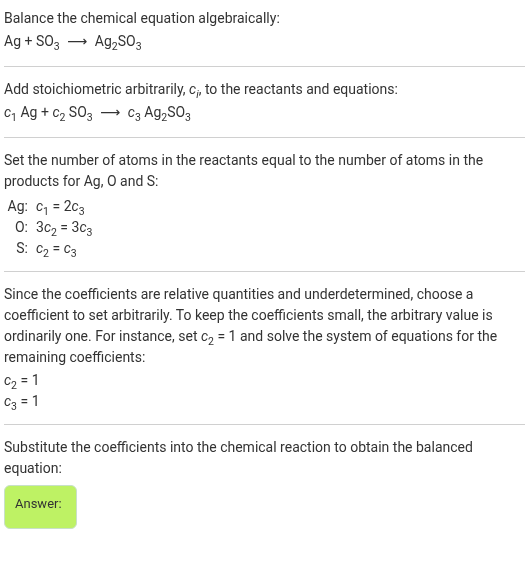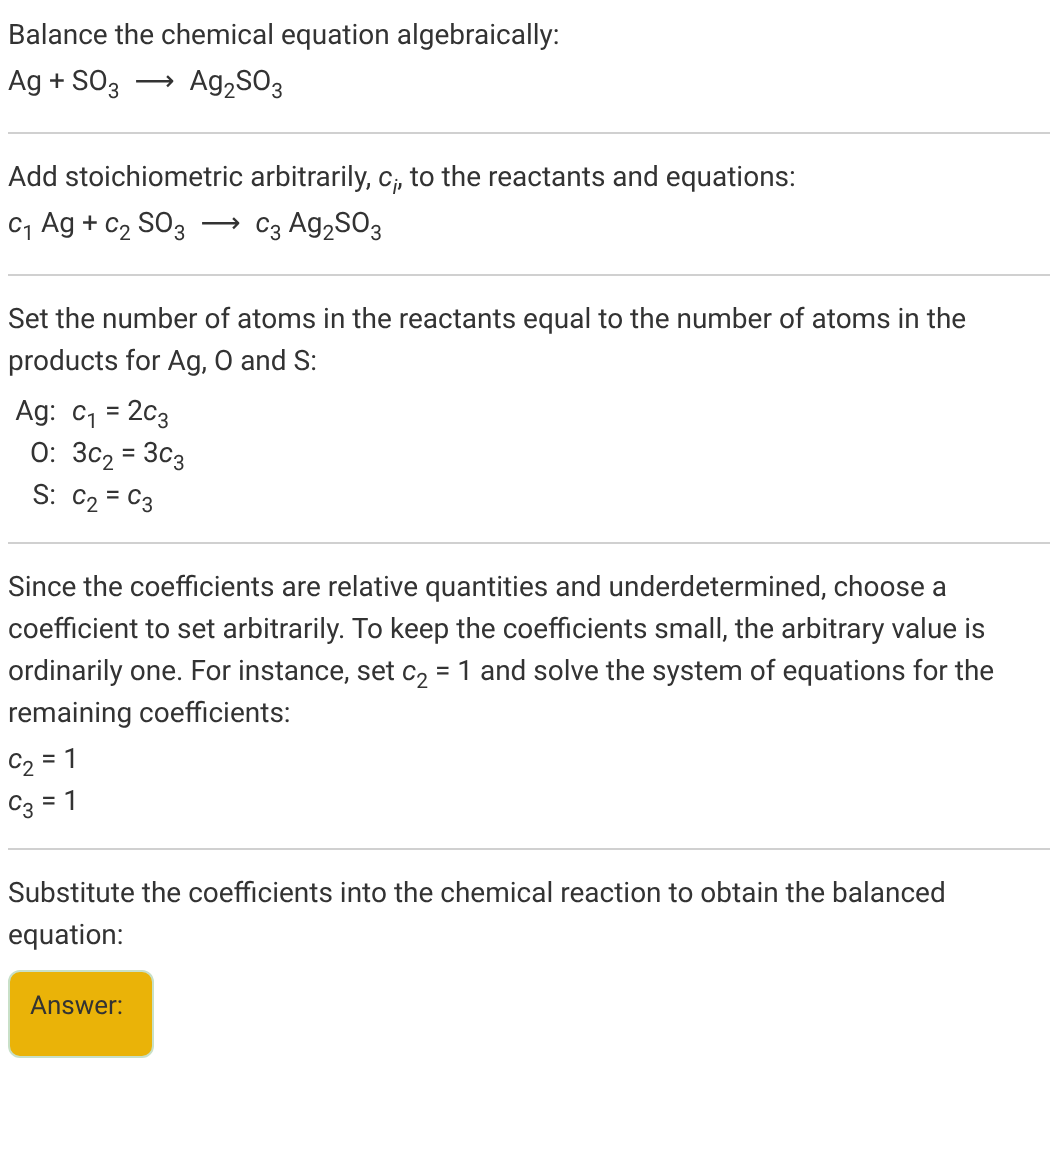--- a/index.html
+++ b/index.html
@@ -55,21 +55,21 @@
       padding-right: 8px;
     }
     .atom-eq {
       flex: 1;
     }
     .coeff-list {
       margin-top: 2px;
     }
     .answer-box {
       display: inline-block;
-      background: #eab308;
+      background: #bef264;
       border: 1px solid #c8e0c8;
       border-radius: 6px;
       padding: 8px 14px 10px 10px;
       margin-top: 4px;
     }
     .answer-label {
       font-size: 13px;
       margin-bottom: 4px;
     }
     .answer-eq {

